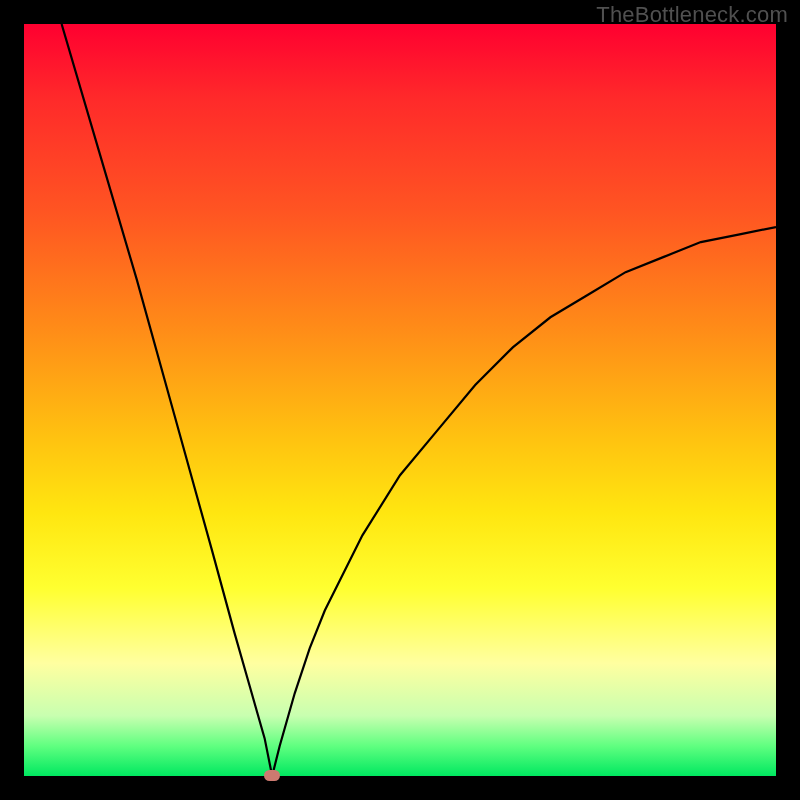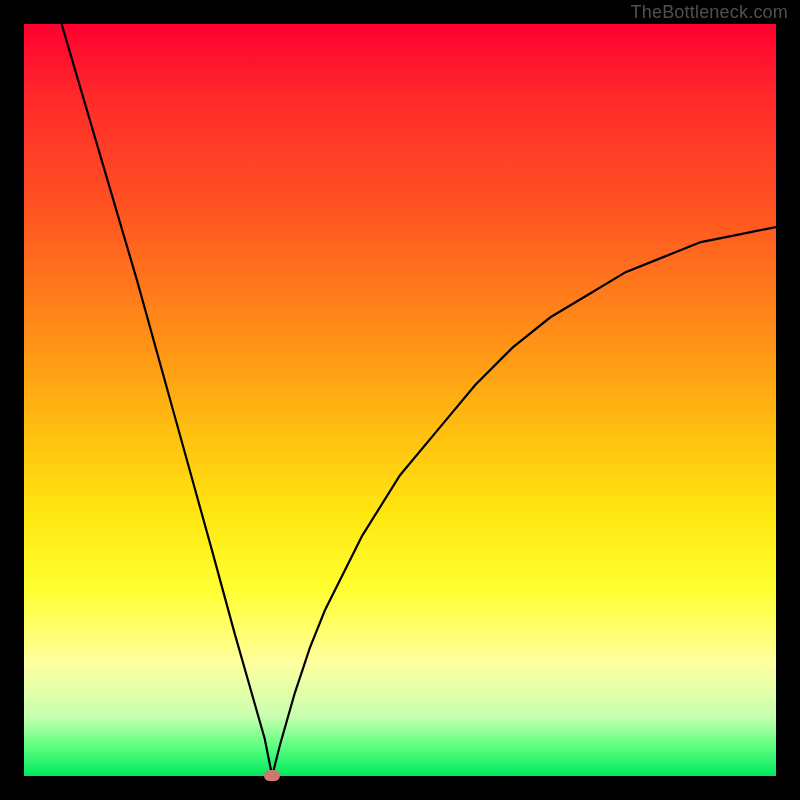--- a/index.html
+++ b/index.html
@@ -41,21 +41,21 @@
     width: 16px;
     height: 11px;
     border-radius: 6px;
     background: #cc7a70;
   }
   .attribution {
     position: absolute;
     top: 2px;
     right: 12px;
     font-family: Arial, Helvetica, sans-serif;
-    font-size: 18px;
+    font-size: 22px;
     color: #505050;
     letter-spacing: 0.2px;
   }
 </style>
 </head>
 <body>
 
 <div class="frame">
   <div class="plot-area">
     <svg class="curve" viewBox="0 0 752 752" preserveAspectRatio="none">

